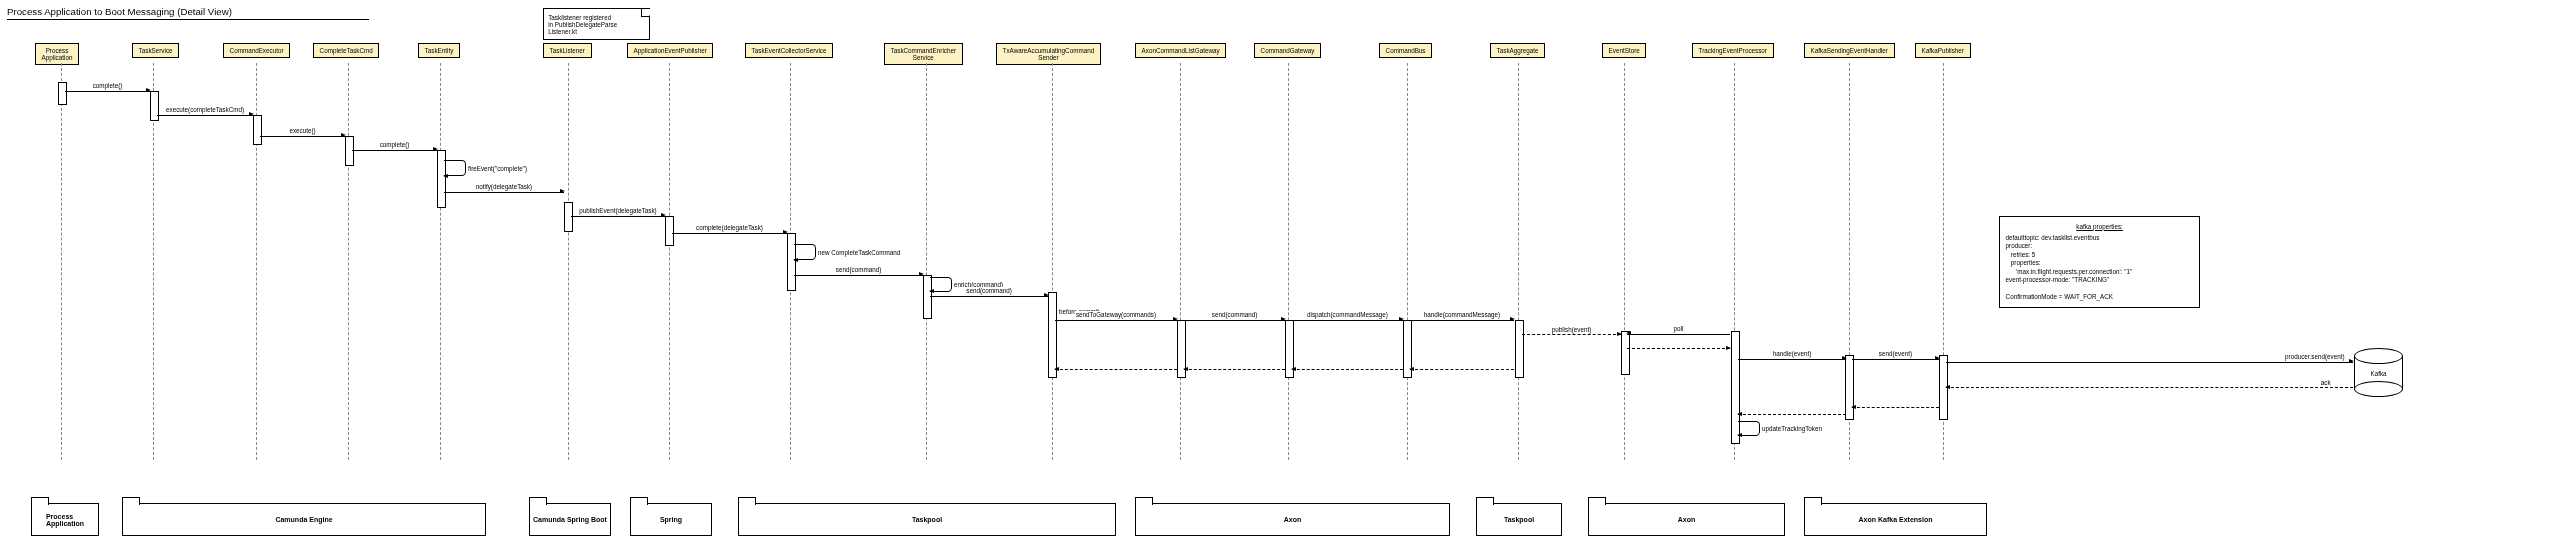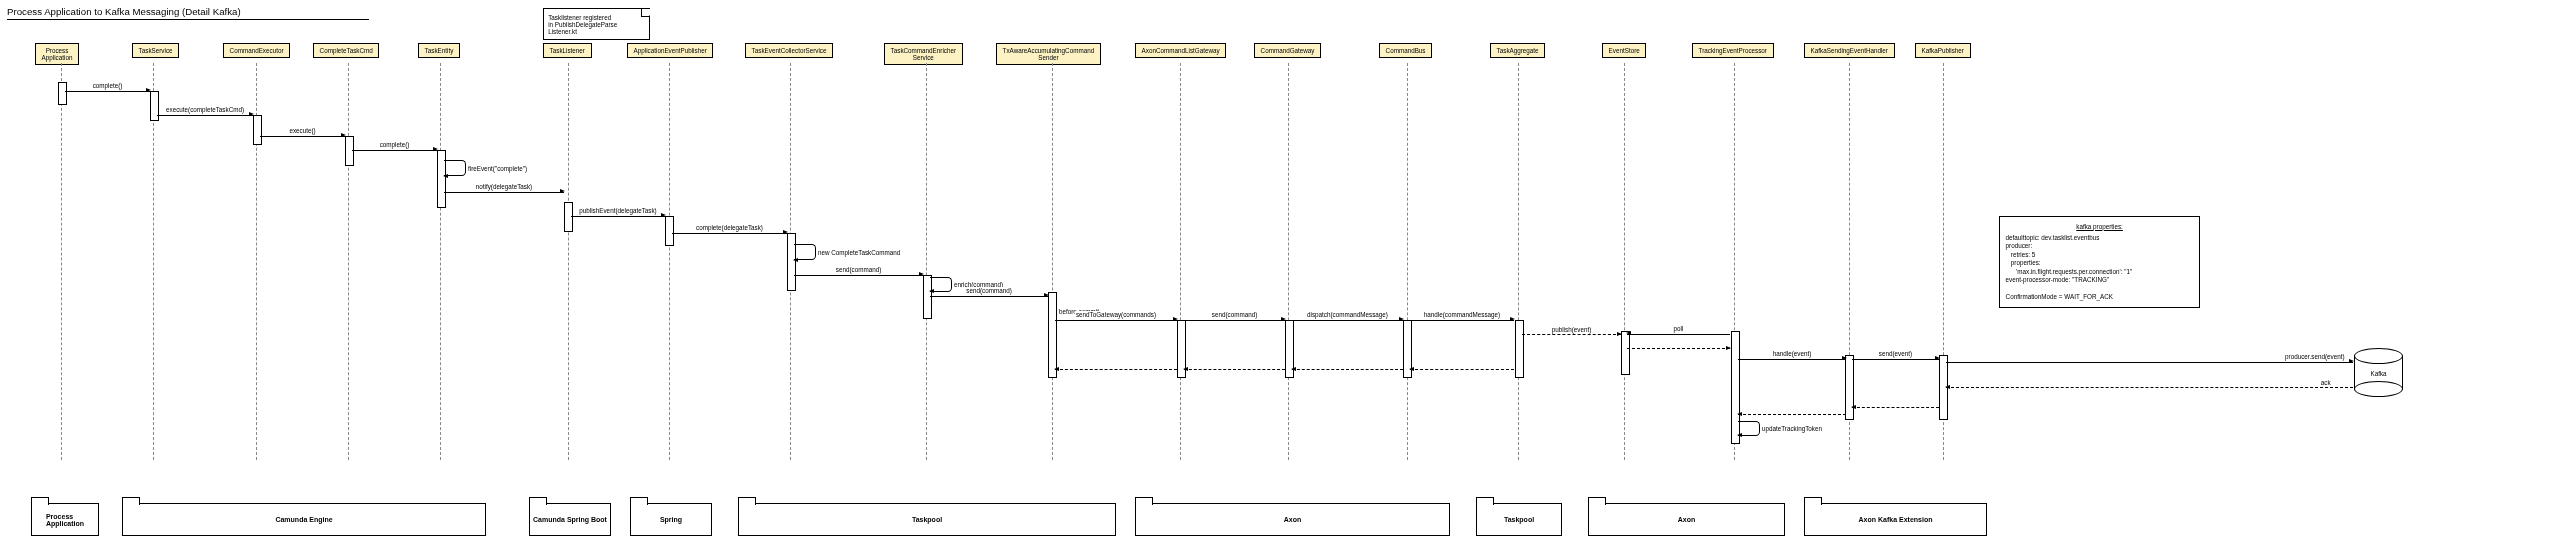--- a/index.html
+++ b/index.html
@@ -27,21 +27,21 @@
   .cylinder .top,.cylinder .bot{position:absolute;left:0;right:0;height:14px;border:0.7px solid #000;border-radius:50%;background:#fff}
   .cylinder .top{top:0}
   .cylinder .bot{bottom:0}
   .cylinder .lbl{position:absolute;left:0;right:0;top:50%;transform:translateY(-50%);text-align:center;font-size:6.3px}
   .kafkaNote{position:absolute;border:0.7px solid #000;padding:5.6px;font-size:6.3px;line-height:1.35;background:#fff}
 </style>
 </head>
 <body>
 <div class="canvas">
 
-<div class="title">Process Application to Kafka Messaging (Detail Kafka)</div>
+<div class="title">Process Application to Boot Messaging (Detail View)</div>
 
 <div class="note" style="left:543px;top:8.4px;width:97px">
   <span style="white-space:pre-line">Tasklistener registered
 in PublishDelegateParse
 Listener.kt</span>
 </div>
 
 <div class="kafkaNote" style="left:1999px;top:216px;width:188px">
   <div style="text-align:center;text-decoration:underline">kafka properties:</div>
   <div style="white-space:pre;margin-top:2.8px">defaulttopic: dev.tasklist.eventbus

